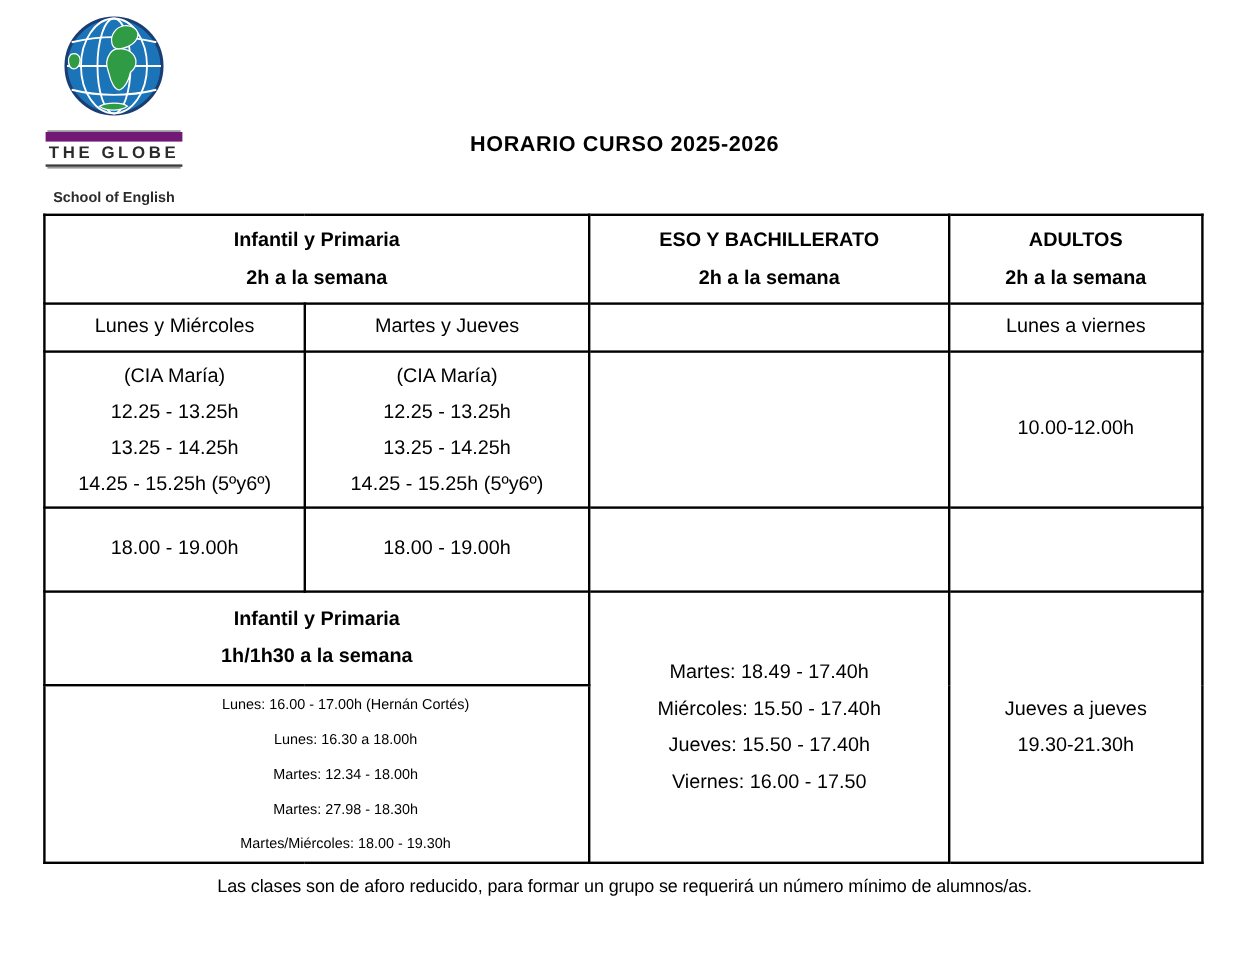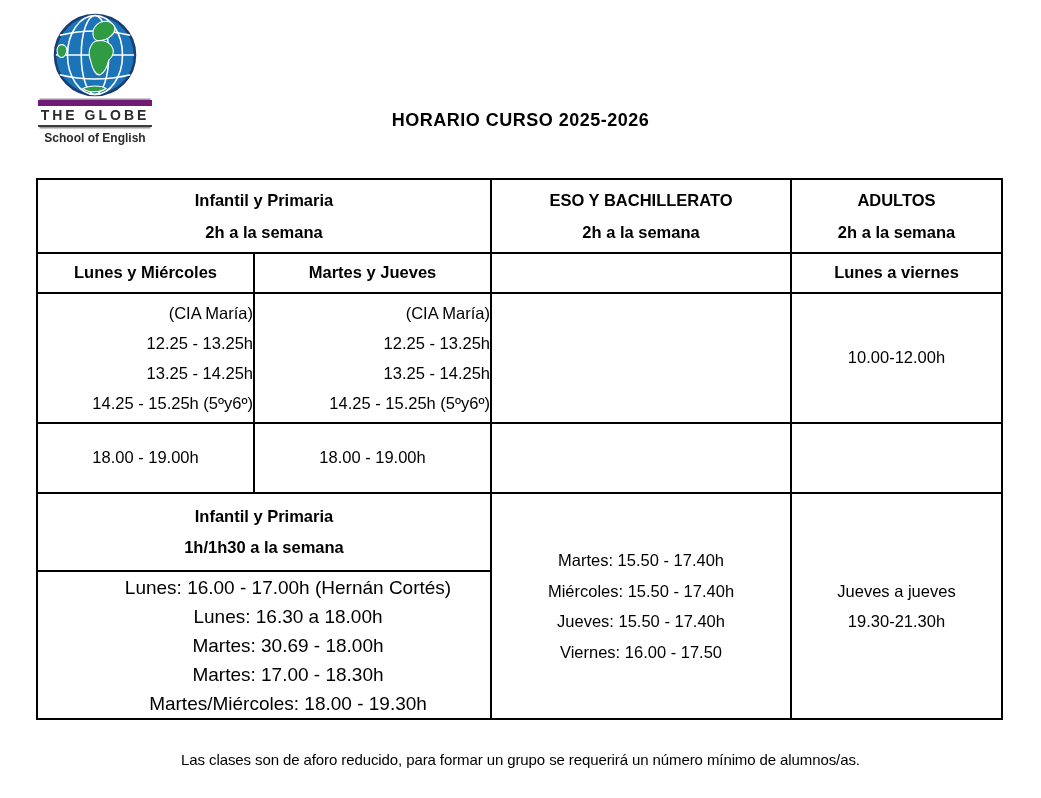--- a/index.html
+++ b/index.html
@@ -5,59 +5,59 @@
   html,body{margin:0;padding:0;}
   body{
     width:1041px;height:798px;position:relative;background:#ffffff;
     font-family:"Liberation Sans","DejaVu Sans",sans-serif;color:#000;
     overflow:hidden;
   }
   
   .logo{position:absolute;left:38px;top:12px;width:114px;text-align:center;}
   .logo svg{display:block;margin:0 auto;}
   .logo-name{
-    margin-top:2px;border-top:6px solid #701a75;border-bottom:2px solid #3d3d3d;
+    margin-top:12px;border-top:8px solid #701a75;border-bottom:2px solid #3d3d3d;
     box-shadow:0 3px 0 -1.5px #9a9a9a, 0 -3px 0 -1.5px #9a9a9a;
     padding:1px 0 2px 0;font-weight:bold;font-size:14px;letter-spacing:3px;
     color:#2b2b2b;white-space:nowrap;
   }
-  .logo-sub{margin-top:4px;font-weight:bold;font-size:12px;color:#2b2b2b;white-space:nowrap;}
+  .logo-sub{margin-top:18px;font-weight:bold;font-size:12px;color:#2b2b2b;white-space:nowrap;}
   
   .title{
     position:absolute;top:110px;left:0;width:100%;text-align:center;
     font-size:18px;font-weight:bold;letter-spacing:0.5px;color:#000;
   }
   
   table.sched{
     position:absolute;left:36px;top:178px;width:965px;
     border-collapse:collapse;table-layout:fixed;
   }
   table.sched td{
     border:2px solid #000;padding:0;vertical-align:middle;text-align:center;
     font-size:16.5px;line-height:1.3;overflow:hidden;
   }
   .hdr{font-weight:bold;font-size:17px;}
   .hdr div{line-height:32px;}
   td.r1{height:72px;vertical-align:middle;padding-top:2px;}
-  td.r2{height:38px;font-size:17px;font-weight:bold;}
+  td.r2{height:38px;font-size:17px;}
   td.cia{height:128px;vertical-align:top;padding-top:7px;}
-  td.cia div{line-height:30px;text-align:right;}
+  td.cia div{line-height:30px;}
   td.morning{vertical-align:top;padding-top:11px;border-radius:24px;}
   td.evening{height:68px;vertical-align:middle;padding-top:20px;margin-top:36px;}
   td.hdr2{height:76px;vertical-align:middle;}
   td.hdr2 div{line-height:31px;}
   td.list{height:146px;vertical-align:top;text-align:left;padding:6px 0 0 72px;}
-  td.list div{line-height:29px;font-size:19px;white-space:nowrap;margin-left:48px;}
+  td.list div{line-height:29px;font-size:12px;white-space:nowrap;margin-left:48px;}
   td.esocell{vertical-align:top;text-align:left;padding:33px 0 0 52px;}
   td.esocell div{line-height:30.5px;}
   td.adultcell{vertical-align:top;padding-top:42px;}
   td.adultcell div{line-height:30px;}
   
   .footer{
-    position:absolute;top:751px;left:0;width:100%;text-align:center;
+    position:absolute;top:730px;left:0;width:100%;text-align:center;
     font-size:15px;color:#000;letter-spacing:-0.1px;
   }
 </style>
 </head>
 <body>
 
 <div class="logo">
   <svg width="86" height="86" viewBox="0 0 100 100">
     <circle cx="50" cy="50" r="46.5" stroke="#1A3E74" stroke-width="3" fill="#1B74B8"></circle>
     <g stroke="#ffffff" stroke-width="1.8" fill="none">
@@ -129,35 +129,35 @@
       <td class="evening">18.00 - 19.00h</td>
       <td class="evening"></td>
       <td class="evening"></td>
     </tr>
     <tr>
       <td colspan="2" class="hdr2 hdr">
         <div>Infantil y Primaria</div>
         <div>1h/1h30 a la semana</div>
       </td>
       <td rowspan="2" class="esocell">
-        <div>Martes: 15.50 - 17.40h</div>
+        <div>Martes: 18.49 - 17.40h</div>
         <div>Miércoles: 15.50 - 17.40h</div>
         <div>Jueves: 15.50 - 17.40h</div>
         <div>Viernes: 16.00 - 17.50</div>
       </td>
       <td rowspan="2" class="adultcell">
         <div>Jueves a jueves</div>
         <div>19.30-21.30h</div>
       </td>
     </tr>
     <tr>
       <td colspan="2" class="list">
         <div>Lunes: 16.00 - 17.00h (Hernán Cortés)</div>
         <div>Lunes: 16.30 a 18.00h</div>
-        <div>Martes: 30.69 - 18.00h</div>
-        <div>Martes: 17.00 - 18.30h</div>
+        <div>Martes: 12.34 - 18.00h</div>
+        <div>Martes: 27.98 - 18.30h</div>
         <div>Martes/Miércoles: 18.00 - 19.30h</div>
       </td>
     </tr>
   </tbody>
 </table>
 
 <div class="footer">Las clases son de aforo reducido, para formar un grupo se requerirá un número mínimo de alumnos/as.</div>
 
 </body></html>

